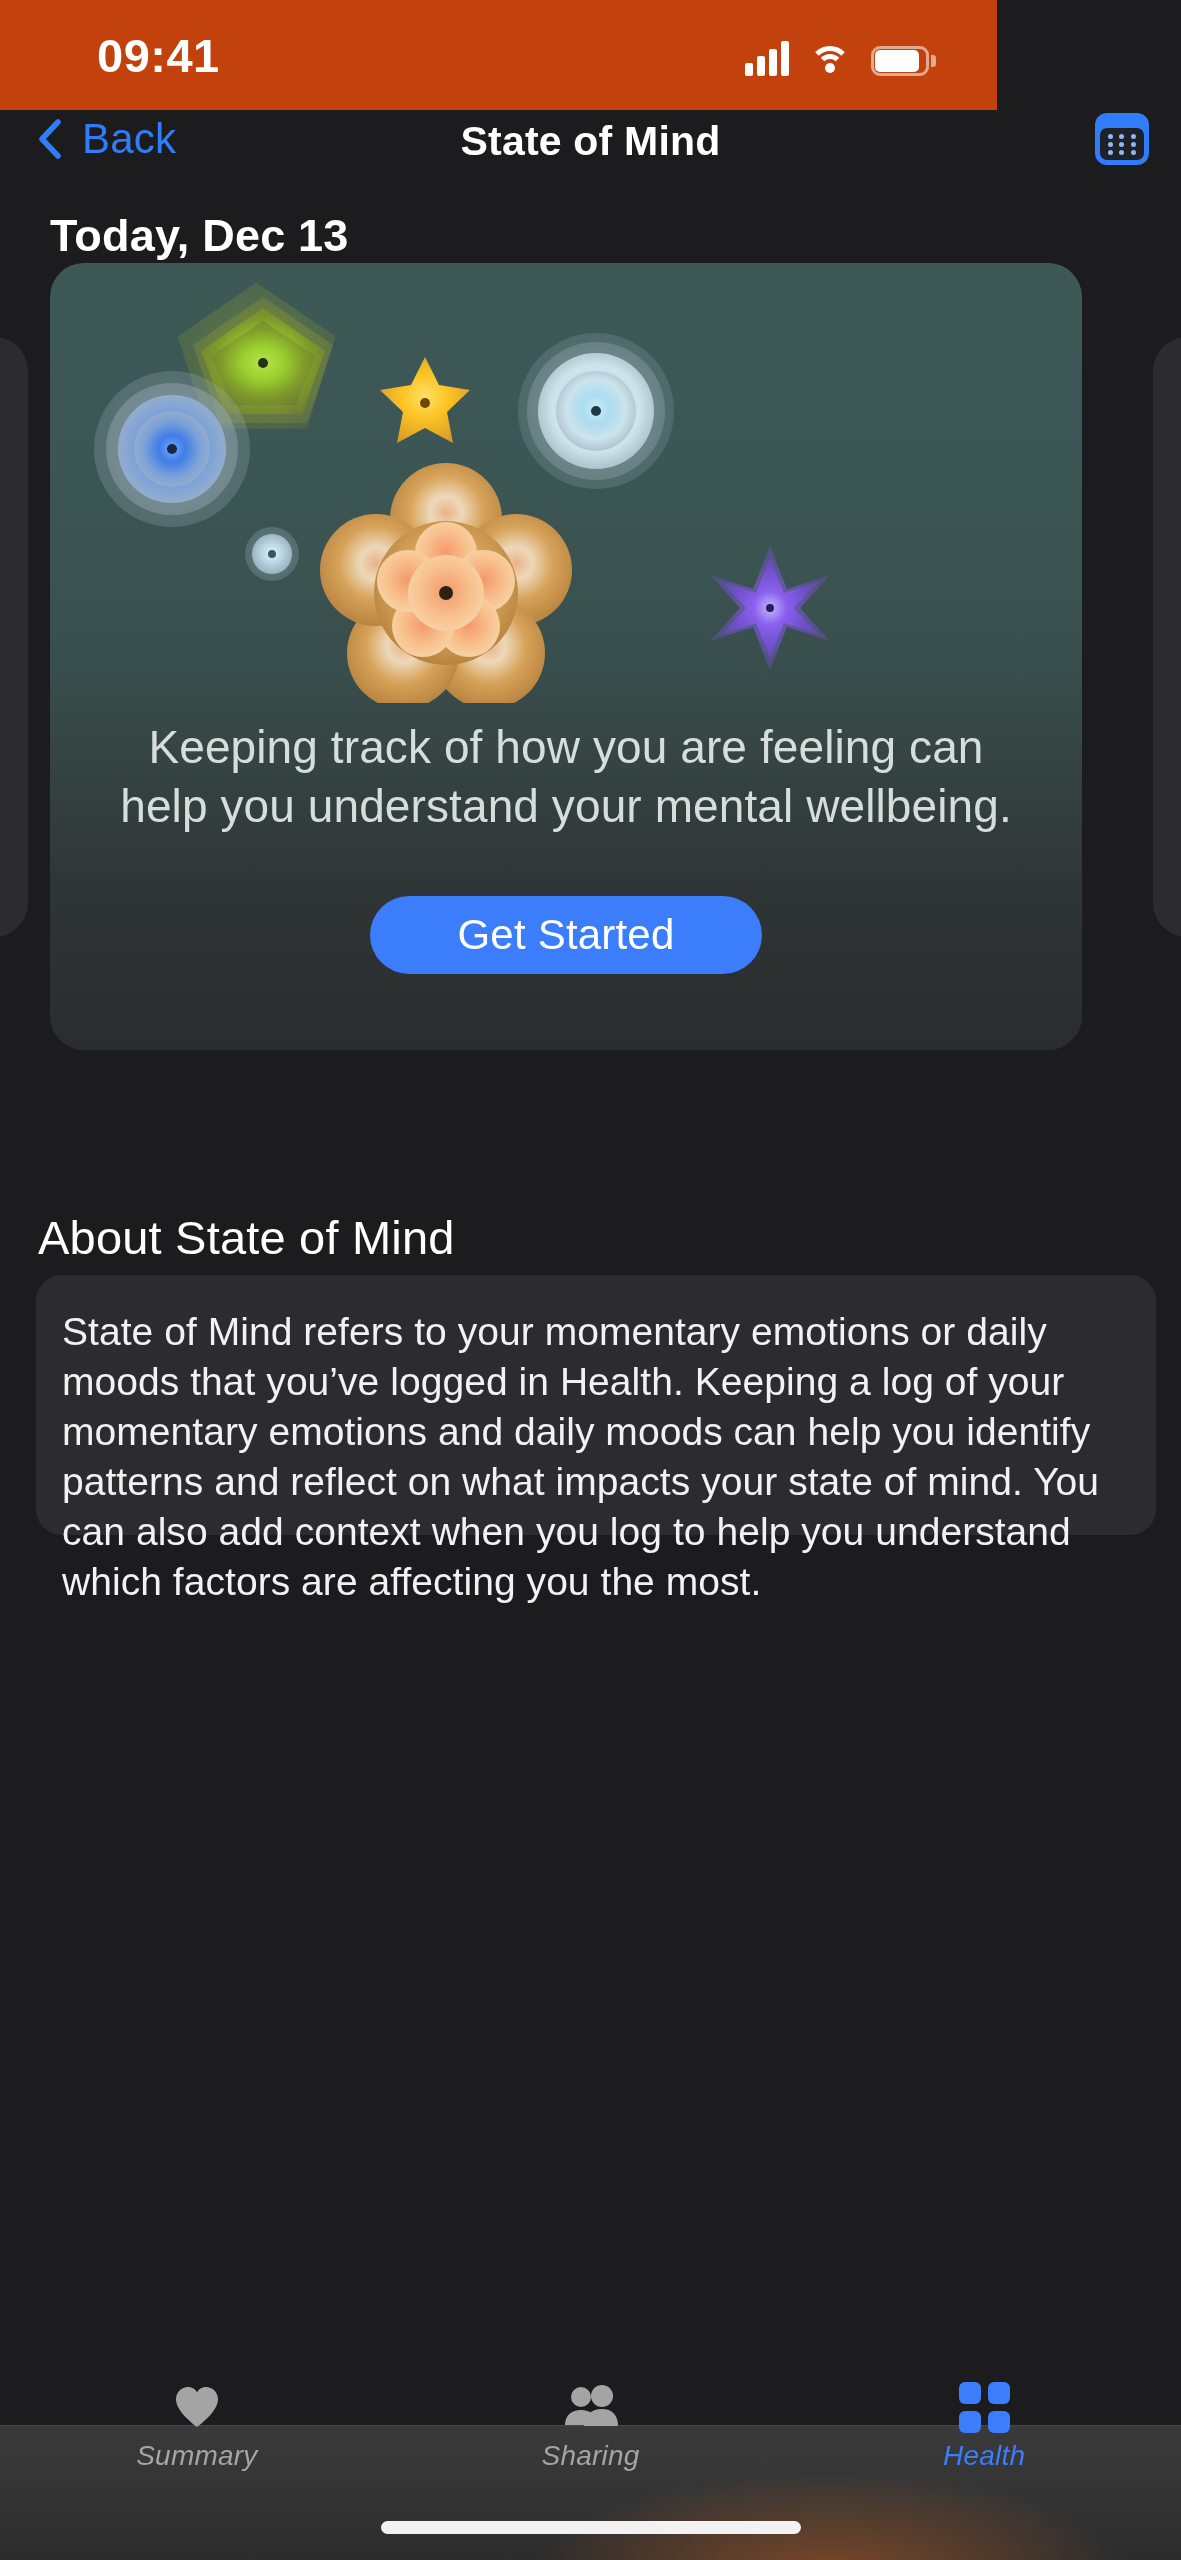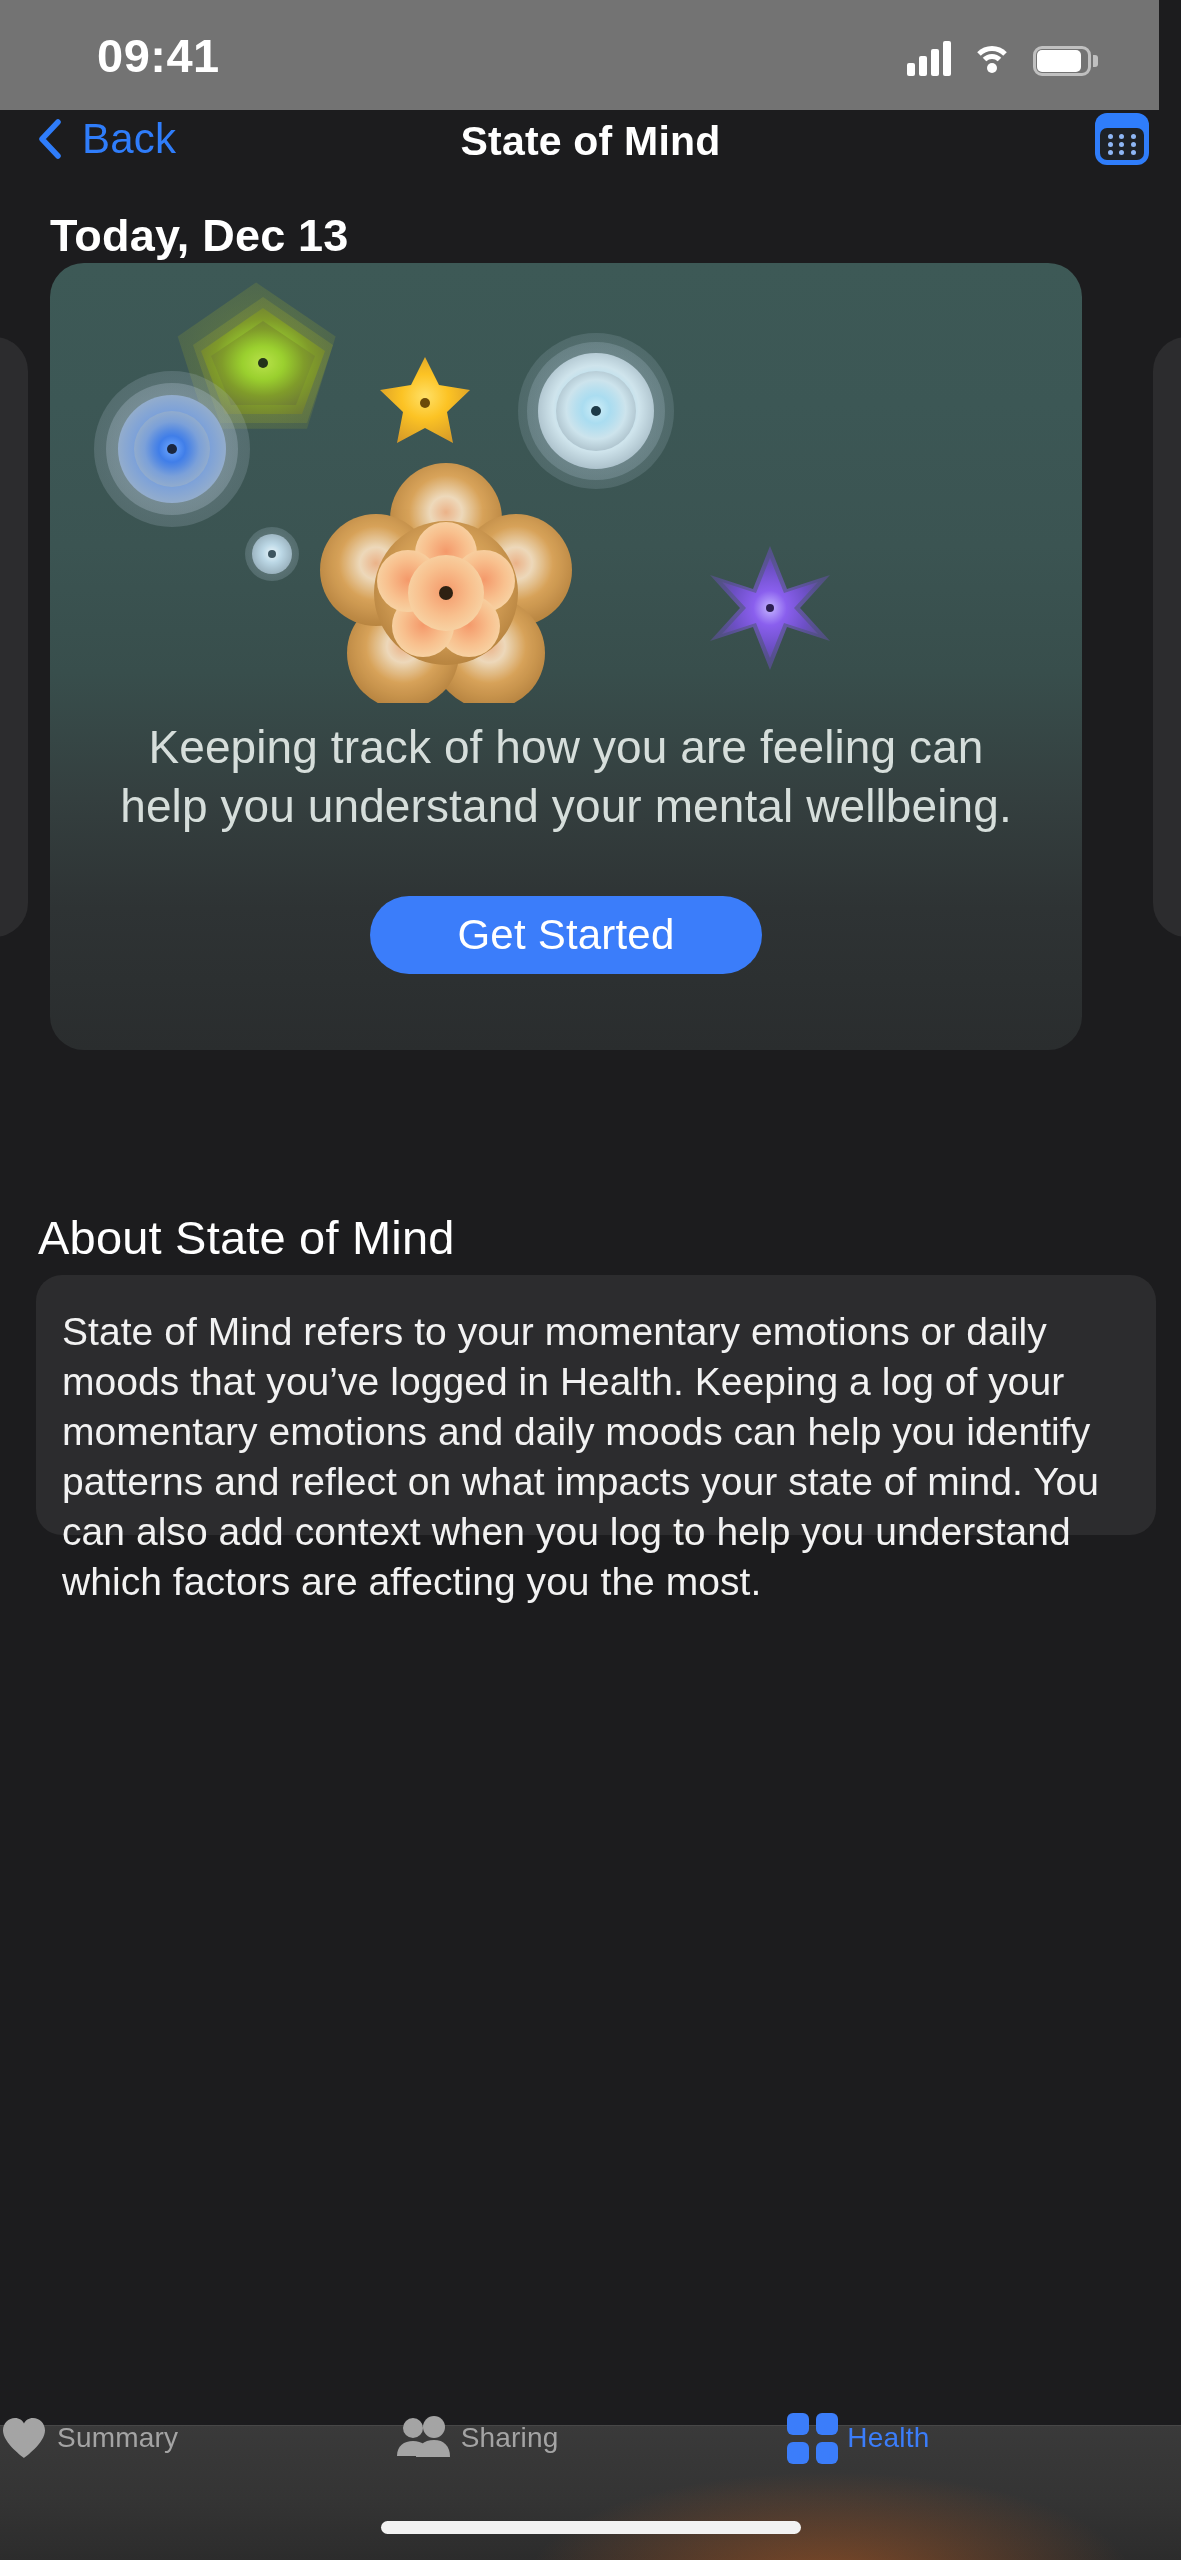--- a/index.html
+++ b/index.html
@@ -11,22 +11,22 @@
   }
   #screen {
     position:relative;
     width:1181px; height:2560px;
     background:#1c1c1e;
     overflow:hidden;
   }
 
   
   #status-bar {
-    position:absolute; top:0; left:0; width:1159px; height:110px;
-    background:#737373;
+    position:absolute; top:0; left:0; width:997px; height:110px;
+    background:#c2410c;
     z-index:40;
   }
   #status-time {
     position:absolute; left:97px; top:28px;
     font-size:47px; font-weight:700; color:#fff;
     letter-spacing:0.5px;
   }
   #status-icons {
     position:absolute; right:68px; top:34px;
     display:flex; align-items:flex-end; gap:20px; height:42px;
@@ -177,23 +177,24 @@
   }
   #tab-bar::before {
     content:""; position:absolute; top:0; left:0; right:0; height:1px;
     background:rgba(255,255,255,.07);
   }
   #tab-items {
     position:absolute; left:0; top:-42px; width:1181px; height:110px;
     display:flex;
   }
   .tab-item {
-    flex:1; display:flex; flex-direction:row;
+    flex:1; display:flex; flex-direction:column;
     align-items:center; justify-content:flex-start; gap:9px;
     cursor:pointer;
+    font-style:italic;
   }
   .tab-label { font-size:28px; letter-spacing:.2px; }
   .tab-item.inactive .tab-label { color:#a4a4a4; }
   .tab-item.active   .tab-label { color:#3b7dfa; }
   .tab-icon { height:48px; display:flex; align-items:center; }
 
   .browse-grid {
     display:grid; grid-template-columns:repeat(2,22px);
     grid-template-rows:repeat(2,22px); gap:7px;
   }

